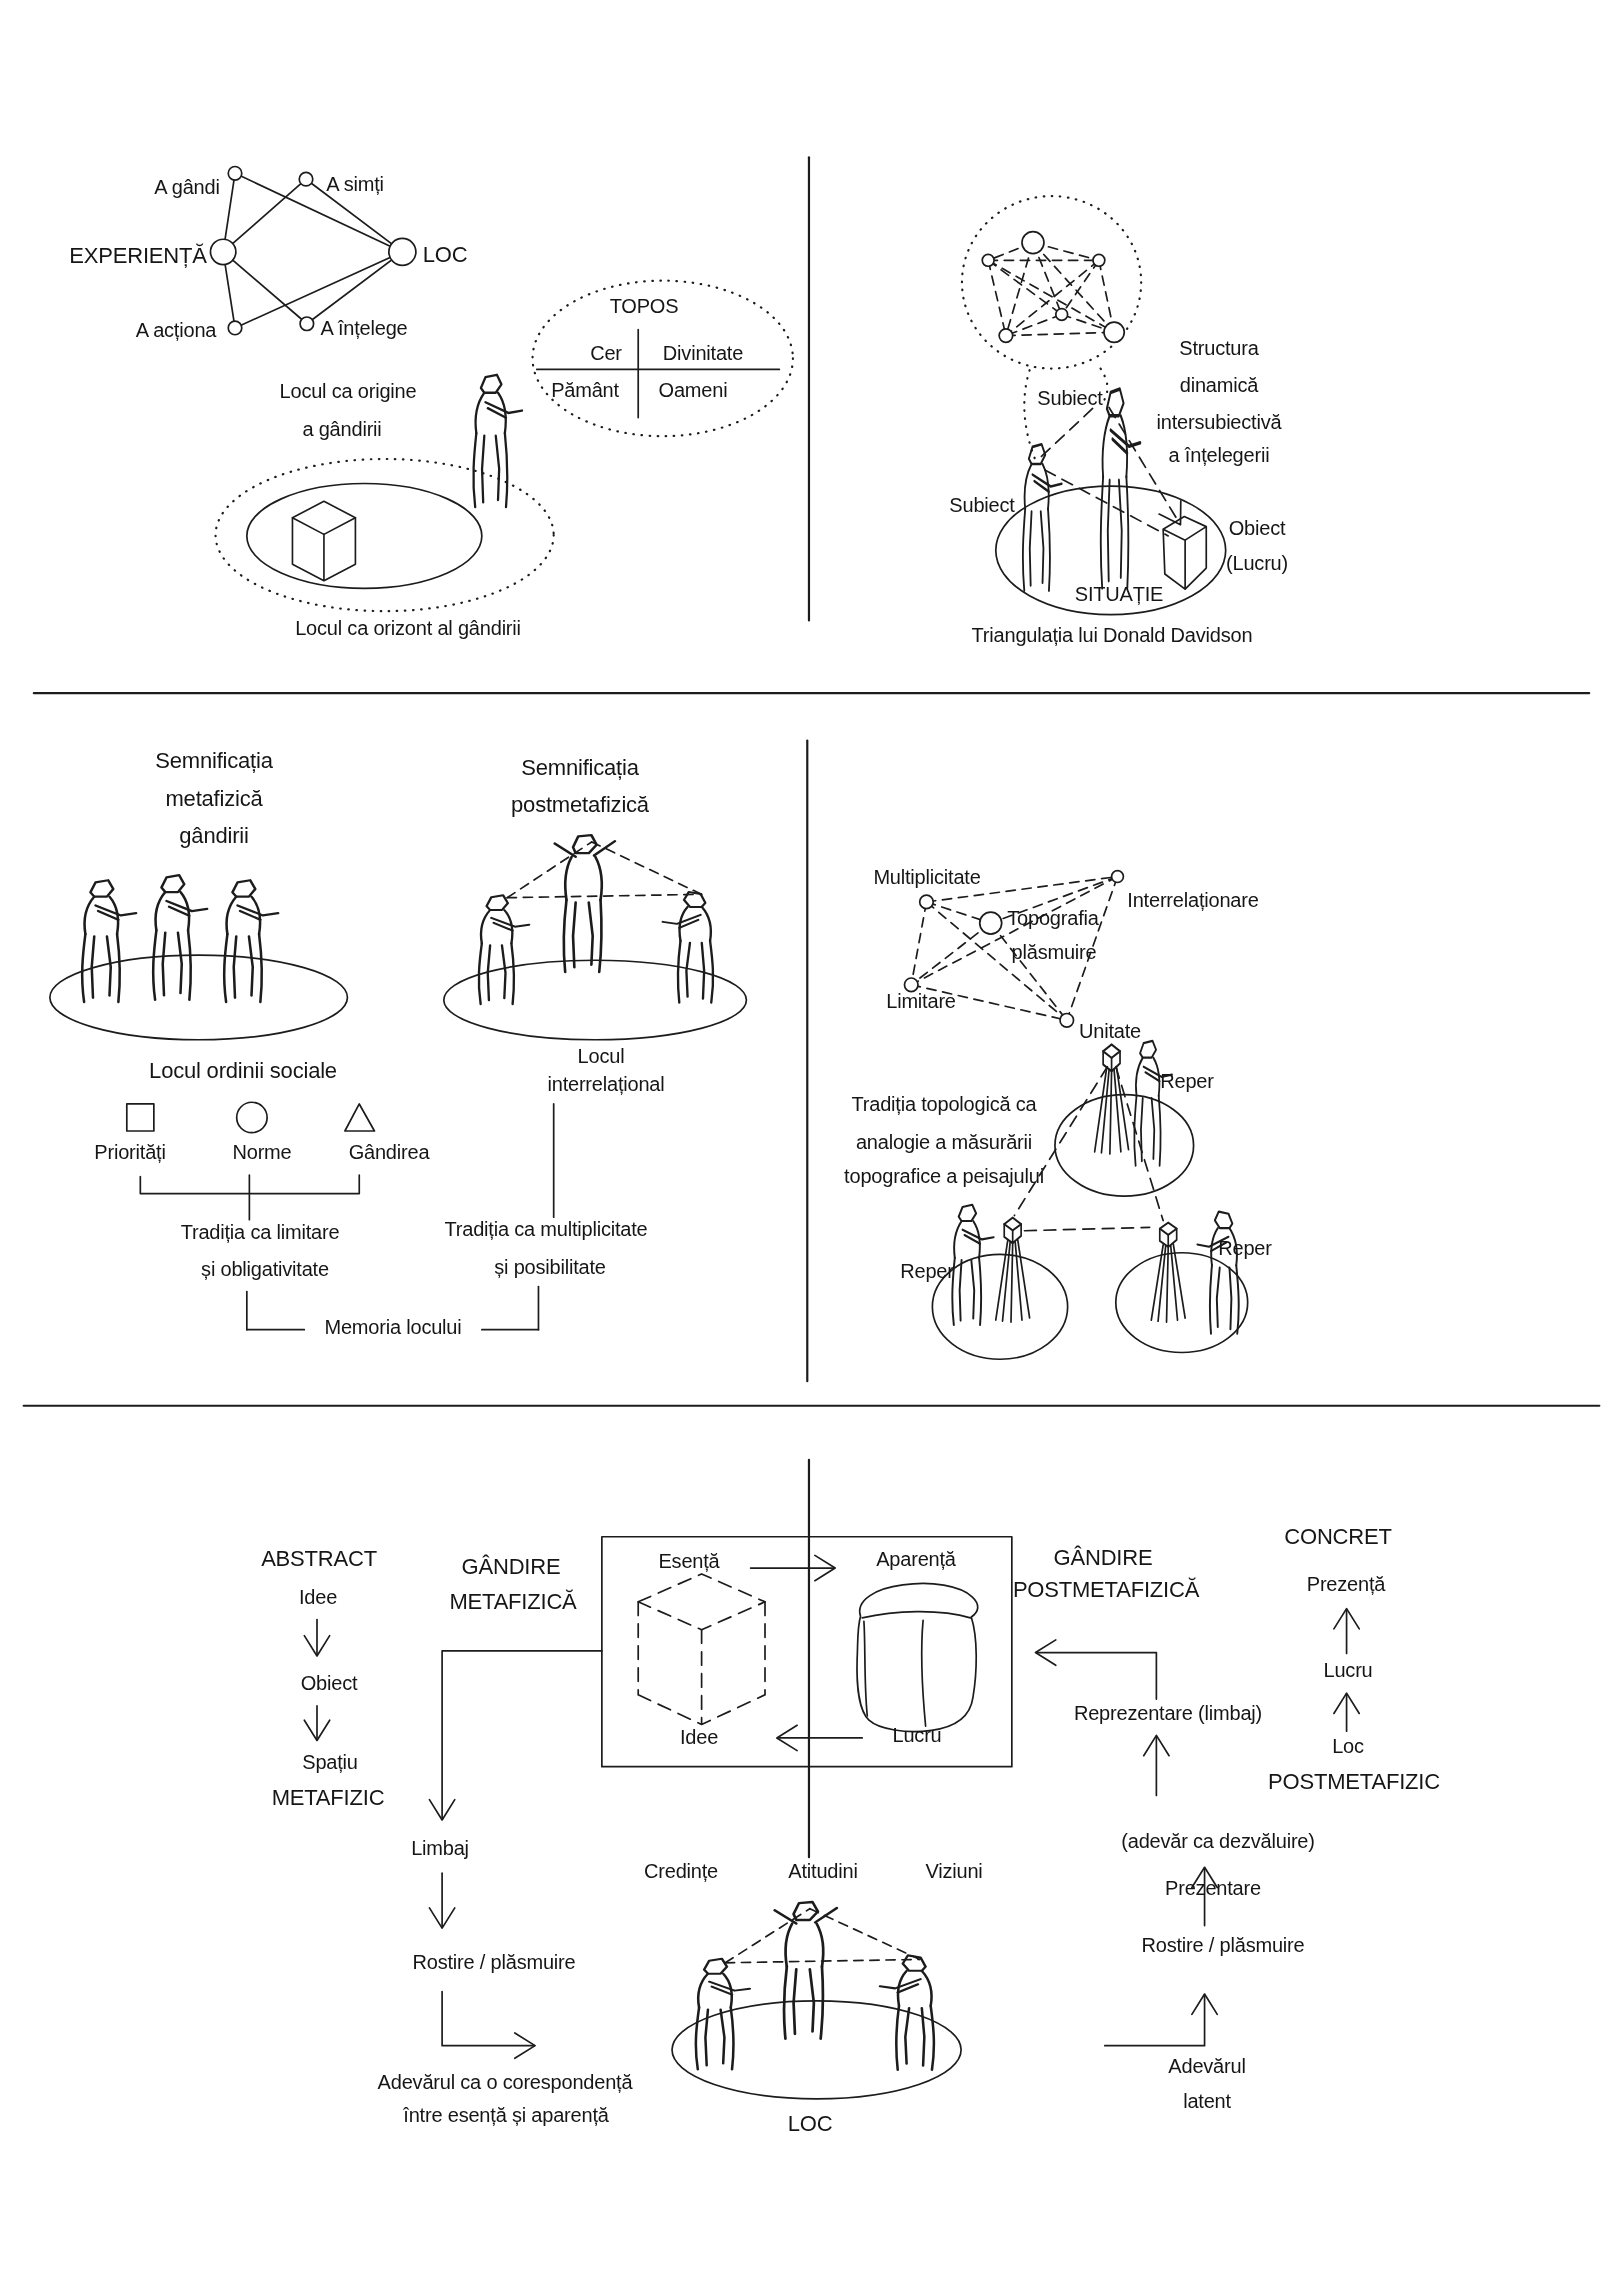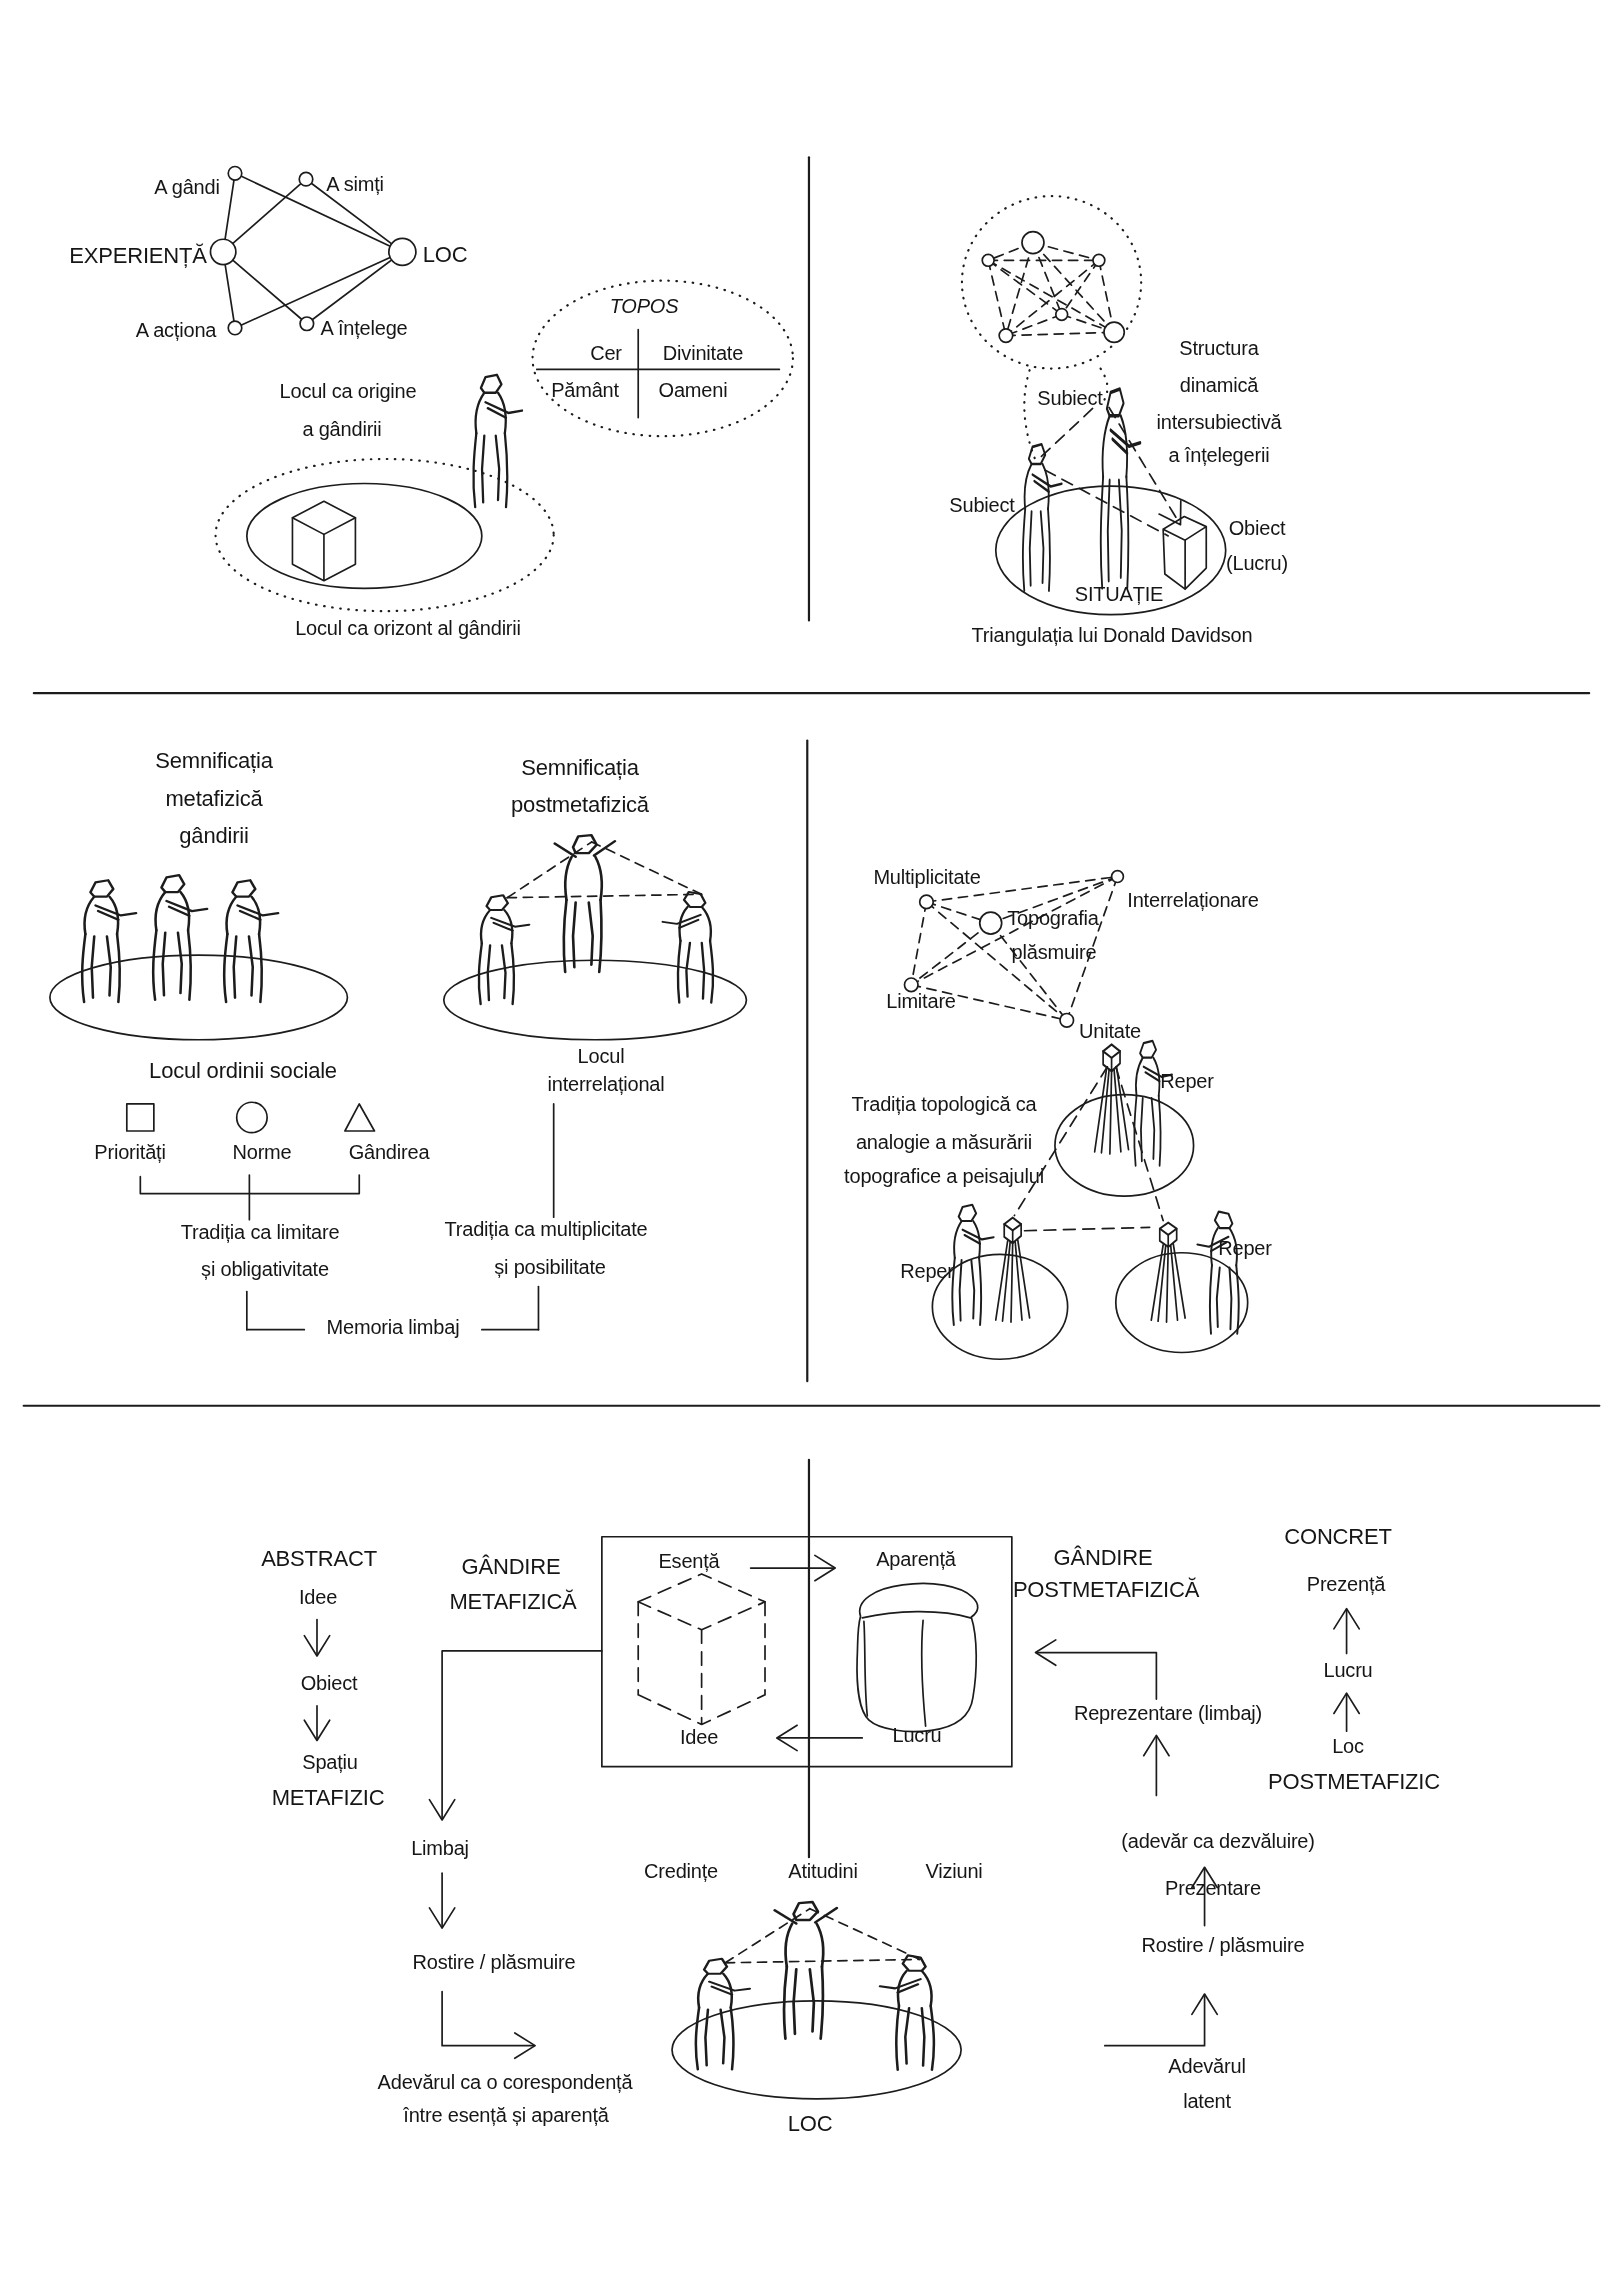--- a/index.html
+++ b/index.html
@@ -9,21 +9,21 @@
   svg *{stroke:#1c1c1c;fill:none;stroke-width:2;stroke-linecap:round;stroke-linejoin:round;}
   svg .nd{fill:#ffffff;}
   svg .dot{stroke-dasharray:0.6 9;stroke-width:2.6;}
   svg .dsh{stroke-dasharray:14 9;stroke-width:2;}
   svg .dsh2{stroke-dasharray:11 8;stroke-width:1.7;}
   svg .dshC{stroke-dasharray:16 10;stroke-width:2.2;}
   svg .dv{stroke-width:2.6;}
   .t{position:absolute;transform:translateX(-50%);white-space:nowrap;
      font-size:20px;line-height:1.1;letter-spacing:-0.2px;}
   .t26{font-size:22px;}
-  .it{font-style:italic;text-align:right;}
+  .it{text-align:right;}
 </style>
 </head>
 <body>
 
 <div class="canvas">
 
   <svg class="art" viewBox="0 0 1920 2715">
     <defs>
       <marker id="ah" viewBox="-32 -18 34 36" refX="-1" refY="0" markerWidth="34" markerHeight="36" orient="auto" markerUnits="userSpaceOnUse">
         <path d="M-24,-15 L0,0 L-24,15" stroke-width="2.2"></path>
@@ -293,21 +293,21 @@
   <div class="t t26" style="left:243px;top:1059px">Locul ordinii sociale</div>
   <div class="t" style="left:130px;top:1141px">Priorități</div>
   <div class="t" style="left:262px;top:1141px">Norme</div>
   <div class="t" style="left:389px;top:1141px">Gândirea</div>
   <div class="t" style="left:260px;top:1221px">Tradiția ca limitare</div>
   <div class="t" style="left:265px;top:1258px">și obligativitate</div>
   <div class="t" style="left:601px;top:1045px">Locul</div>
   <div class="t" style="left:606px;top:1073px">interrelațional</div>
   <div class="t" style="left:546px;top:1218px">Tradiția ca multiplicitate</div>
   <div class="t" style="left:550px;top:1256px">și posibilitate</div>
-  <div class="t" style="left:393px;top:1316px">Memoria limbaj</div>
+  <div class="t" style="left:393px;top:1316px">Memoria locului</div>
 
   <div class="t" style="left:927px;top:866px">Multiplicitate</div>
   <div class="t" style="left:1193px;top:889px">Interrelaționare</div>
   <div class="t" style="left:1053px;top:907px">Topografia</div>
   <div class="t" style="left:1054px;top:941px">plăsmuire</div>
   <div class="t" style="left:921px;top:990px">Limitare</div>
   <div class="t" style="left:1110px;top:1020px">Unitate</div>
   <div class="t" style="left:944px;top:1093px">Tradiția topologică ca</div>
   <div class="t" style="left:944px;top:1131px">analogie a măsurării</div>
   <div class="t" style="left:944px;top:1165px">topografice a peisajului</div>

